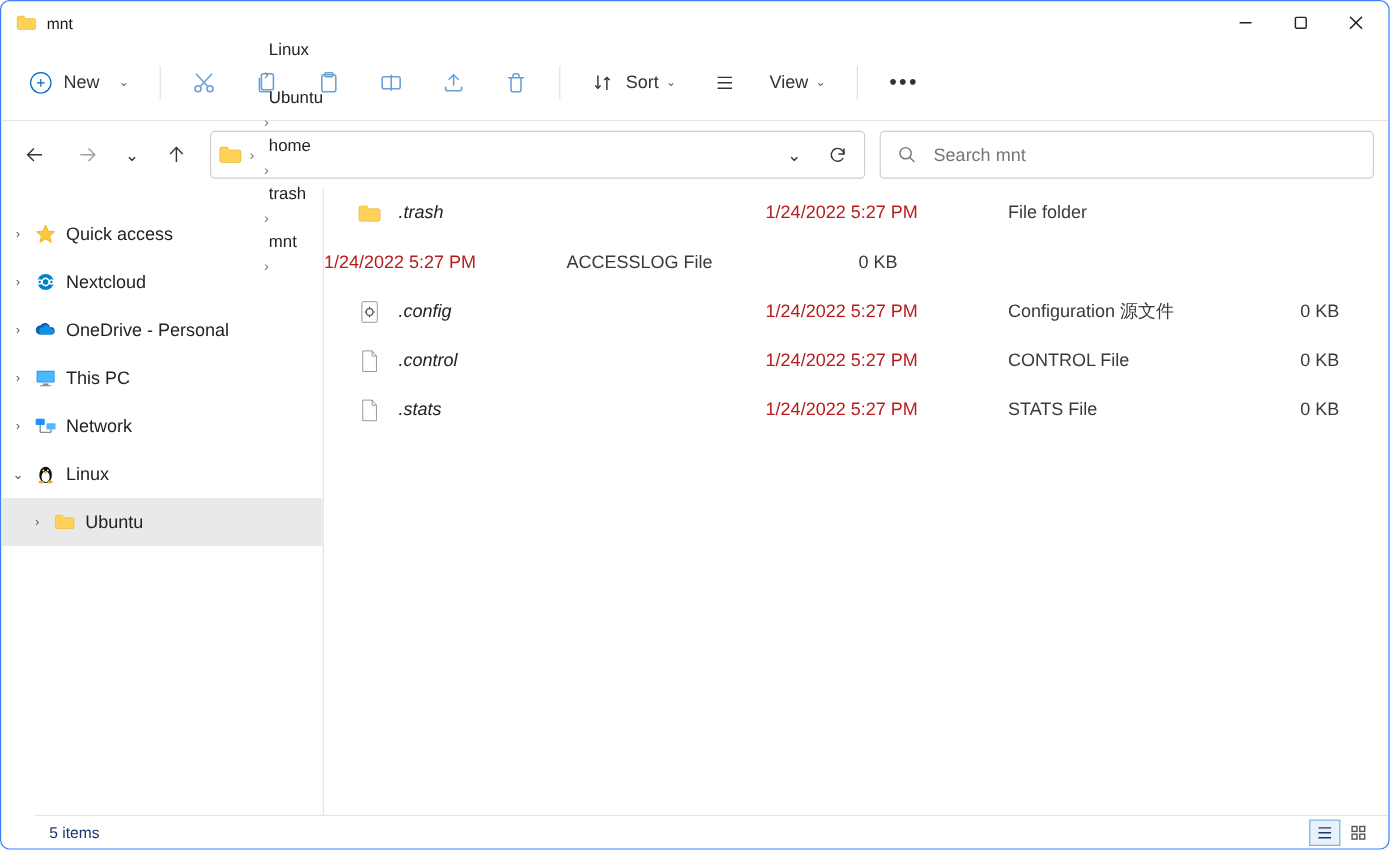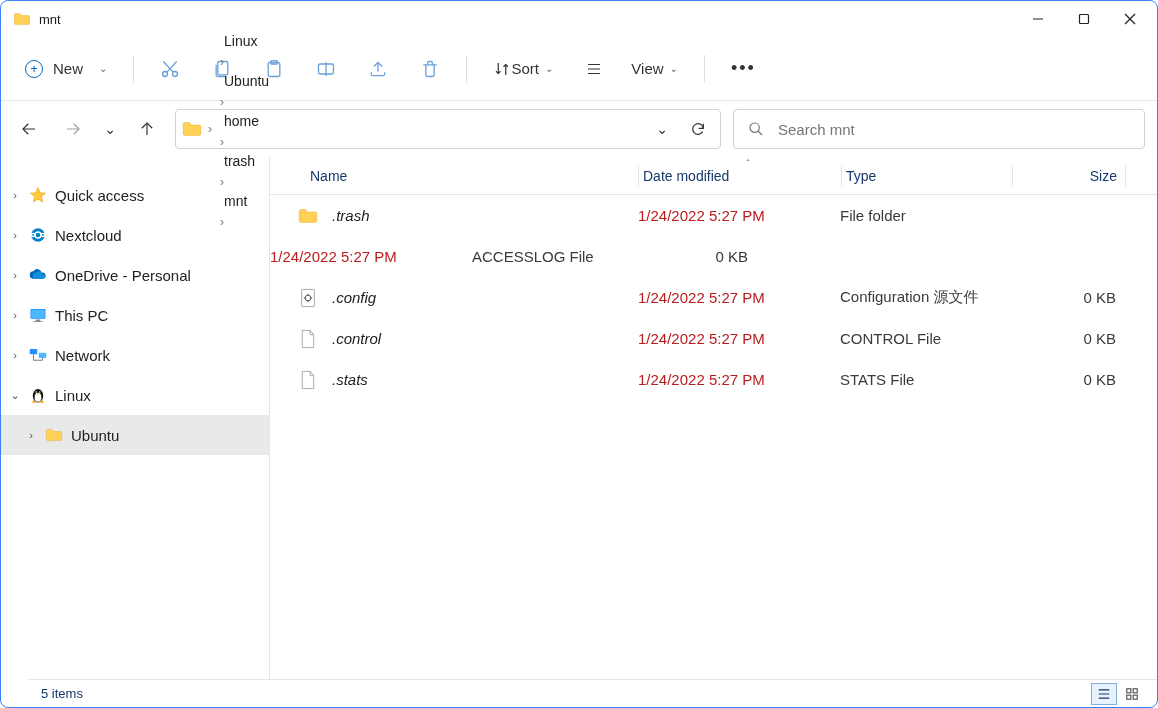--- a/index.html
+++ b/index.html
@@ -152,21 +152,21 @@
       </svg>
     </div>
   <div class="sep"></div>
   <div class="tbtn">
     <svg width="18" height="18" viewBox="0 0 24 24" fill="none" stroke="#333" stroke-width="1.6">
         <path d="M7 4 v14"></path>
         <path d="M4 15 l3 3 3-3"></path>
         <path d="M17 20 V6"></path>
         <path d="M14 9 l3-3 3 3"></path>
       </svg>
-    <span class="group-label" style="">Sort</span>
+    <span class="group-label" style="margin-left:10px">Sort</span>
     <span class="chev">⌄</span>
   </div>
   <div class="tbtn">
     <svg width="18" height="18" viewBox="0 0 24 24" fill="none" stroke="#333" stroke-width="1.6">
         <line x1="4" y1="6" x2="20" y2="6"></line>
         <line x1="4" y1="12" x2="20" y2="12"></line>
         <line x1="4" y1="18" x2="20" y2="18"></line>
       </svg>
     <span class="group-label" style="margin-left:28px">View</span>
     <span class="chev">⌄</span>
@@ -306,31 +306,20 @@
         <span class="exp" style="visibility: visible; margin-left: 0px;">›</span>
         <span class="ic">
           <svg width="18" height="14" viewBox="0 0 24 20">
             <path d="M1 4 a2 2 0 0 1 2-2 h6 l2 3 h10 a2 2 0 0 1 2 2 v9 a2 2 0 0 1 -2 2 H3 a2 2 0 0 1 -2-2 Z" fill="#ffd257" stroke="#d9a400" stroke-width="0.5"></path>
           </svg>
         </span>
         <span>Ubuntu</span>
       </div>
     </div>
   <div class="filelist">
-    <div class="cols">
-      <div class="col col-name">Name</div>
-      <span class="sort-ind">ˆ</span>
-      <div class="col-sep"></div>
-      <div class="col col-date">Date modified</div>
-      <div class="col-sep"></div>
-      <div class="col col-type">Type</div>
-      <div class="col-sep"></div>
-      <div class="col col-size">Size</div>
-      <div class="col-sep"></div>
-    </div>
     <div id="rows">
         <div class="row">
           <div class="cell cell-name">
             <span class="fic">
               <svg width="20" height="16" viewBox="0 0 24 20">
                 <path d="M1 4 a2 2 0 0 1 2-2 h6 l2 3 h10 a2 2 0 0 1 2 2 v9 a2 2 0 0 1 -2 2 H3 a2 2 0 0 1 -2-2 Z" fill="#ffd257" stroke="#d9a400" stroke-width="0.5"></path>
               </svg>
             </span>
             <span>.trash</span>
           </div>

